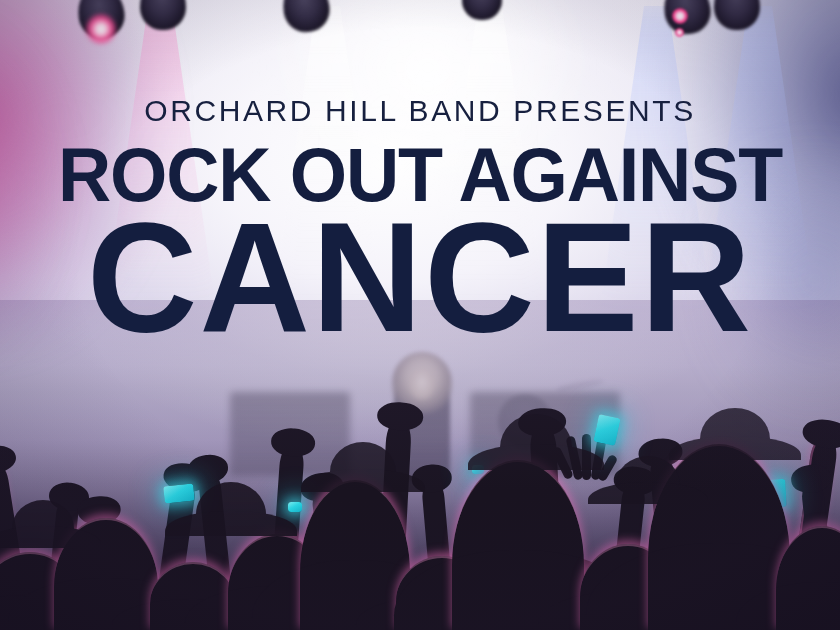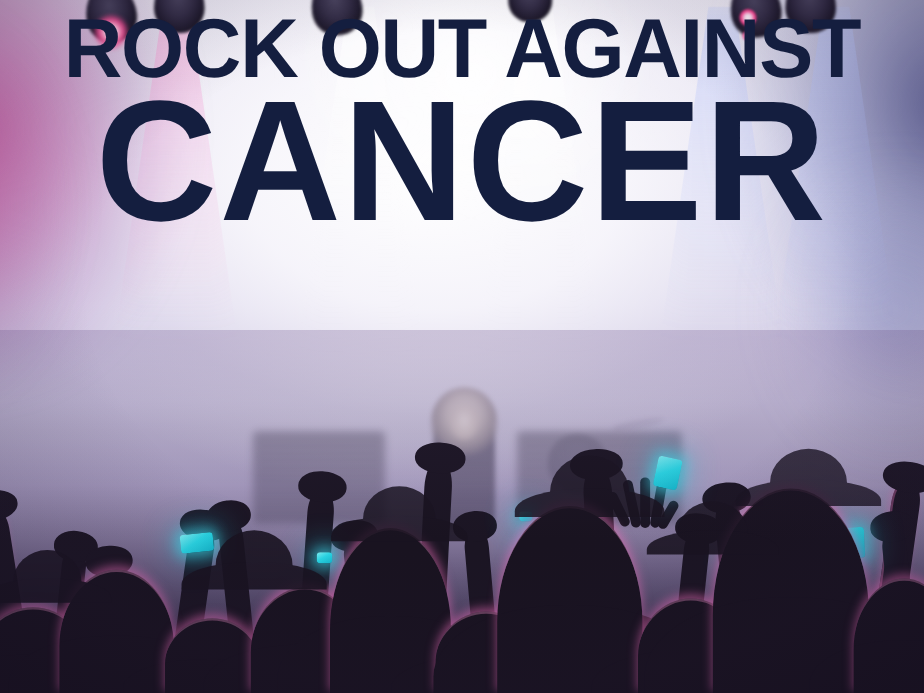--- a/index.html
+++ b/index.html
@@ -326,17 +326,18 @@
       <div class="head" style="left:500px; width:72px; height:54px; bottom:162px; opacity:.85;"></div>
       <div class="head" style="left:616px; width:64px; height:46px; bottom:128px; opacity:.88;"></div>
       <div class="head" style="left:700px; width:70px; height:50px; bottom:172px; opacity:.8;"></div>
     </div>
 
     <div class="crowd-fade"></div>
     <div class="vignette"></div>
   </div>
 
   <div class="copy">
+    <div class="eyebrow">ORCHARD HILL BAND PRESENTS</div>
     <div class="headline">ROCK OUT AGAINST</div>
     <div class="headline-big">CANCER</div>
   </div>
 
 </div>
 
 </body></html>

